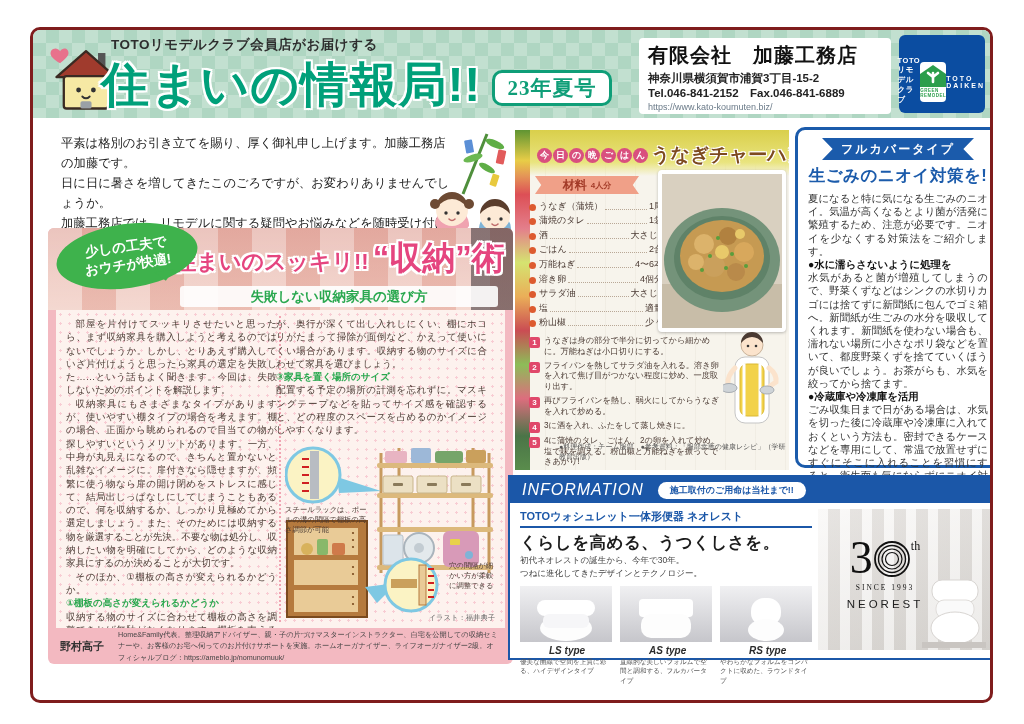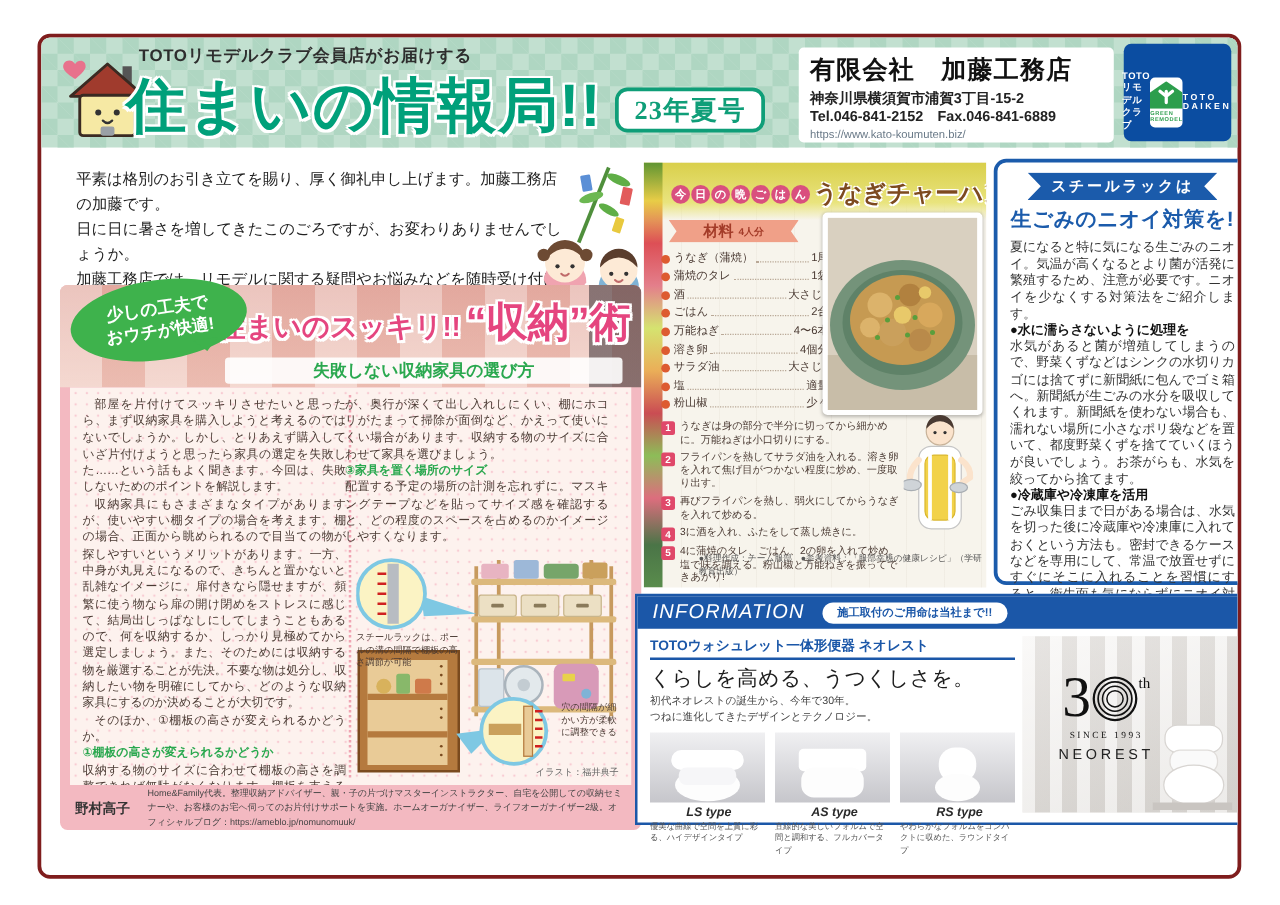--- a/index.html
+++ b/index.html
@@ -123,21 +123,21 @@
   .tips-head { font-weight:bold; color:#111; }
 
   
   .info { position:absolute; left:475px; top:445px; width:492px; height:185px; background:#fff; border:2px solid #1b57a8; }
   .info-bar { position:absolute; left:0; top:0; right:0; height:26px; background:#1b57a8; display:flex; align-items:center; }
   .info-label { font-style:italic; font-weight:normal; color:#fff; font-size:16px; letter-spacing:1px; margin-left:12px; }
   .info-pill { margin-left:14px; background:#fff; color:#1b57a8; font-size:9px; font-weight:bold;
     border-radius:9px; padding:2px 12px; }
   .info-left { position:absolute; left:10px; top:32px; width:292px; }
   .info-product { font-size:11px; font-weight:bold; color:#1b57a8; padding-bottom:2px; border-bottom:2px solid #1b57a8; }
-  .info-headline { font-size:16.5px; font-weight:normal; color:#1c1c1c; margin-top:4px; letter-spacing:.5px; }
+  .info-headline { font-size:16.5px; font-weight:bold; color:#1c1c1c; margin-top:4px; letter-spacing:.5px; }
   .info-sub { font-size:8.5px; color:#444; line-height:1.5; }
   .type-row { display:flex; gap:8px; margin-top:6px; }
   .type-col { width:92px; }
   .tile { width:92px; height:56px; background:linear-gradient(180deg,#f0f0f2,#c6c6cb); display:flex; align-items:flex-end; justify-content:center; }
   .type-label { font-size:10px; font-weight:bold; font-style:italic; color:#2a2a2a; margin-top:3px;margin-left:29px; }
   .type-desc { font-size:6.6px; color:#555; line-height:1.45; margin-top:1px; }
   .info-photo { position:absolute; right:8px; top:32px; bottom:8px; width:172px; overflow:hidden;
     background:
       repeating-linear-gradient(90deg, rgba(255,255,255,.5) 0 10px, rgba(190,186,182,.25) 10px 22px),
       linear-gradient(160deg,#f5f3f1,#d9d6d2); }
@@ -458,21 +458,21 @@
         <line x1="37" y1="34" x2="37" y2="86" stroke="#fff" stroke-width="3"></line>
         <path d="M12 38 q-8 8-7 16" stroke="#fbe3cc" stroke-width="5" fill="none" stroke-linecap="round"></path>
         <ellipse cx="6" cy="58" rx="8" ry="4.5" fill="#cfd4d8" stroke="#a8adb2"></ellipse>
         <path d="M46 38 q8 6 7 14 l-6 4" stroke="#fbe3cc" stroke-width="5" fill="none" stroke-linecap="round"></path>
         <ellipse cx="44" cy="60" rx="7" ry="4" fill="#cfd4d8" stroke="#a8adb2"></ellipse>
       </svg>
       <div class="rc-credit">●料理作成：チーム服部　●参考資料：「服部幸應の健康レシピ」（学研教育出版）</div>
     </div>
 
     <div class="tips">
-      <div class="tips-ribbon">スチールラックは</div>
+      <div class="tips-ribbon">フルカバータイプ</div>
       <div class="tips-title">生ごみのニオイ対策を!</div>
       <div class="tips-body">
         <span>夏になると特に気になる生ごみのニオイ。気温が高くなるとより菌が活発に繁殖するため、注意が必要です。ニオイを少なくする対策法をご紹介します。</span>
         <div class="tips-head">●水に濡らさないように処理を</div>
         <span>水気があると菌が増殖してしまうので、野菜くずなどはシンクの水切りカゴには捨てずに新聞紙に包んでゴミ箱へ。新聞紙が生ごみの水分を吸収してくれます。新聞紙を使わない場合も、濡れない場所に小さなポリ袋などを置いて、都度野菜くずを捨てていくほうが良いでしょう。お茶がらも、水気を絞ってから捨てます。</span>
         <div class="tips-head">●冷蔵庫や冷凍庫を活用</div>
         <span>ごみ収集日まで日がある場合は、水気を切った後に冷蔵庫や冷凍庫に入れておくという方法も。密封できるケースなどを専用にして、常温で放置せずにすぐにそこに入れることを習慣にすると、衛生面も気にならずにニオイ対策ができます。</span>
       </div>
     </div>
 

